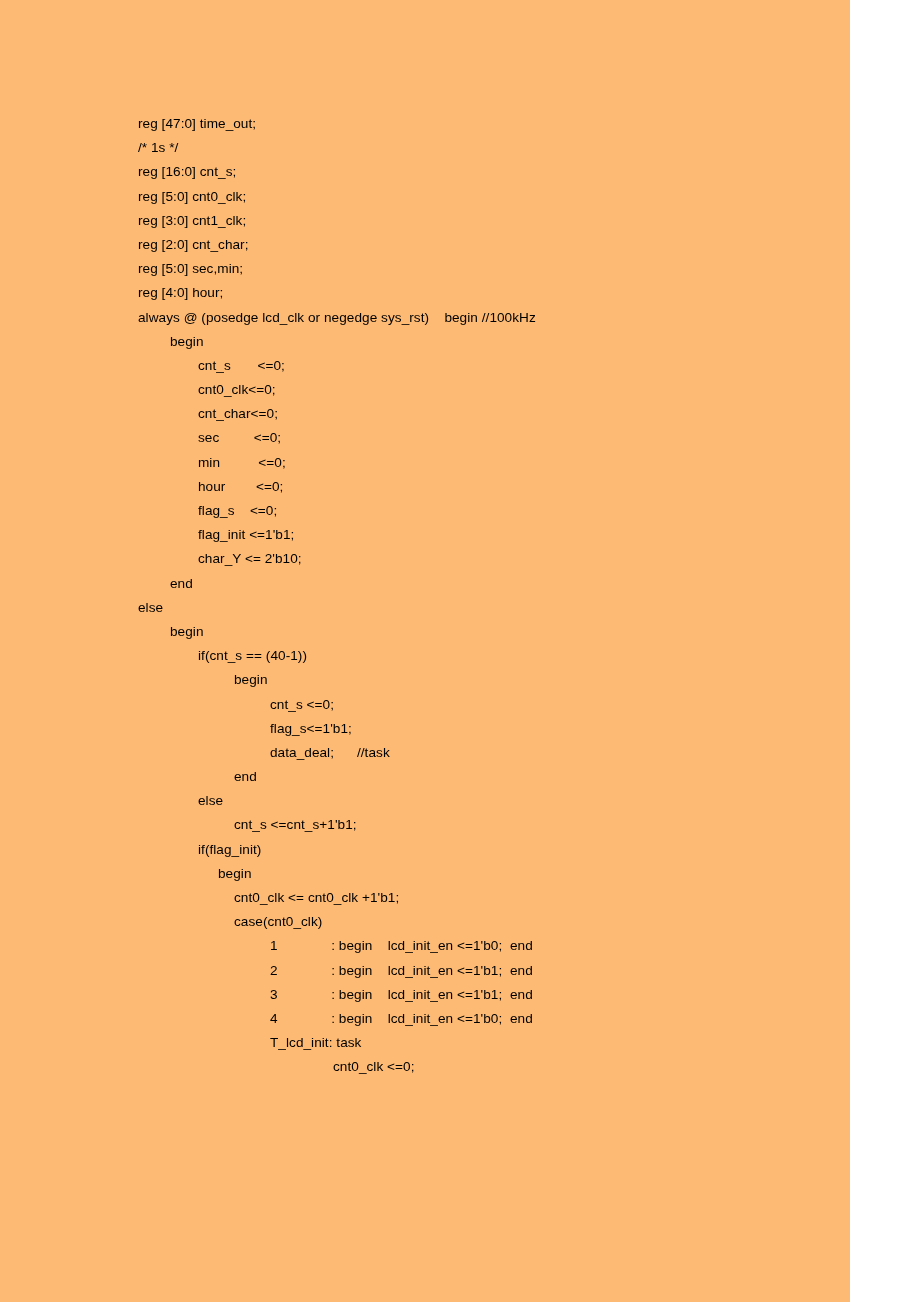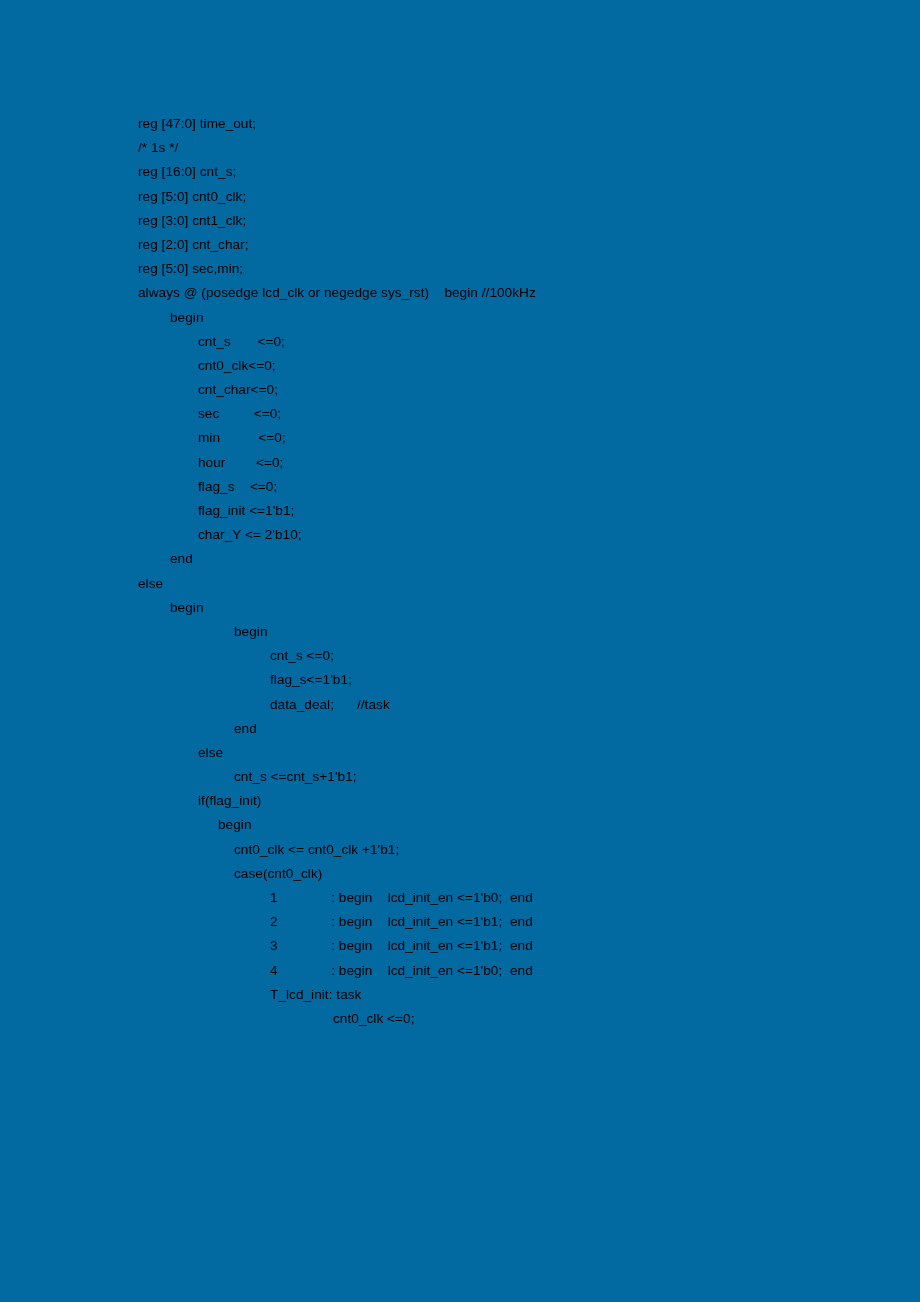--- a/index.html
+++ b/index.html
@@ -7,23 +7,23 @@
     margin: 0;
     padding: 0;
     background: #ffffff;
   }
   body {
     font-family: "Liberation Sans", sans-serif;
     -webkit-font-smoothing: antialiased;
   }
   .page {
     position: relative;
-    width: 920px;
+    width: 850px;
     height: 1302px;
-    background: #0369a1;
+    background: #fdba74;
     overflow: hidden;
     box-sizing: border-box;
     padding-left: 39px;
   }
   .code-listing {
     position: absolute;
     left: 138px;
     top: 112px;
     width: 760px;
   }
@@ -52,34 +52,36 @@
 
 <div class="page">
   <div class="code-listing">
       <div class="code-line i0">reg [47:0] time_out;</div>
       <div class="code-line i0">/* 1s */</div>
       <div class="code-line i0">reg [16:0] cnt_s;</div>
       <div class="code-line i0">reg [5:0] cnt0_clk;</div>
       <div class="code-line i0">reg [3:0] cnt1_clk;</div>
       <div class="code-line i0">reg [2:0] cnt_char;</div>
       <div class="code-line i0">reg [5:0] sec,min;</div>
+      <div class="code-line i0">reg [4:0] hour;</div>
       <div class="code-line i0">always @ (posedge lcd_clk or negedge sys_rst)    begin //100kHz</div>
       <div class="code-line i1">begin</div>
       <div class="code-line i2">cnt_s       &lt;=0;</div>
       <div class="code-line i2">cnt0_clk&lt;=0;</div>
       <div class="code-line i2">cnt_char&lt;=0;</div>
       <div class="code-line i2">sec         &lt;=0;</div>
       <div class="code-line i2">min          &lt;=0;</div>
       <div class="code-line i2">hour        &lt;=0;</div>
       <div class="code-line i2">flag_s    &lt;=0;</div>
       <div class="code-line i2">flag_init &lt;=1'b1;</div>
       <div class="code-line i2">char_Y &lt;= 2'b10;</div>
       <div class="code-line i1">end</div>
       <div class="code-line i0">else</div>
       <div class="code-line i1">begin</div>
+      <div class="code-line i2">if(cnt_s == (40-1))</div>
       <div class="code-line i3">begin</div>
       <div class="code-line i4">cnt_s &lt;=0;</div>
       <div class="code-line i4">flag_s&lt;=1'b1;</div>
       <div class="code-line i4">data_deal;      //task</div>
       <div class="code-line i3">end</div>
       <div class="code-line i2">else</div>
       <div class="code-line i3">cnt_s &lt;=cnt_s+1'b1;</div>
       <div class="code-line i2">if(flag_init)</div>
       <div class="code-line i2b">begin</div>
       <div class="code-line i3">cnt0_clk &lt;= cnt0_clk +1'b1;</div>

